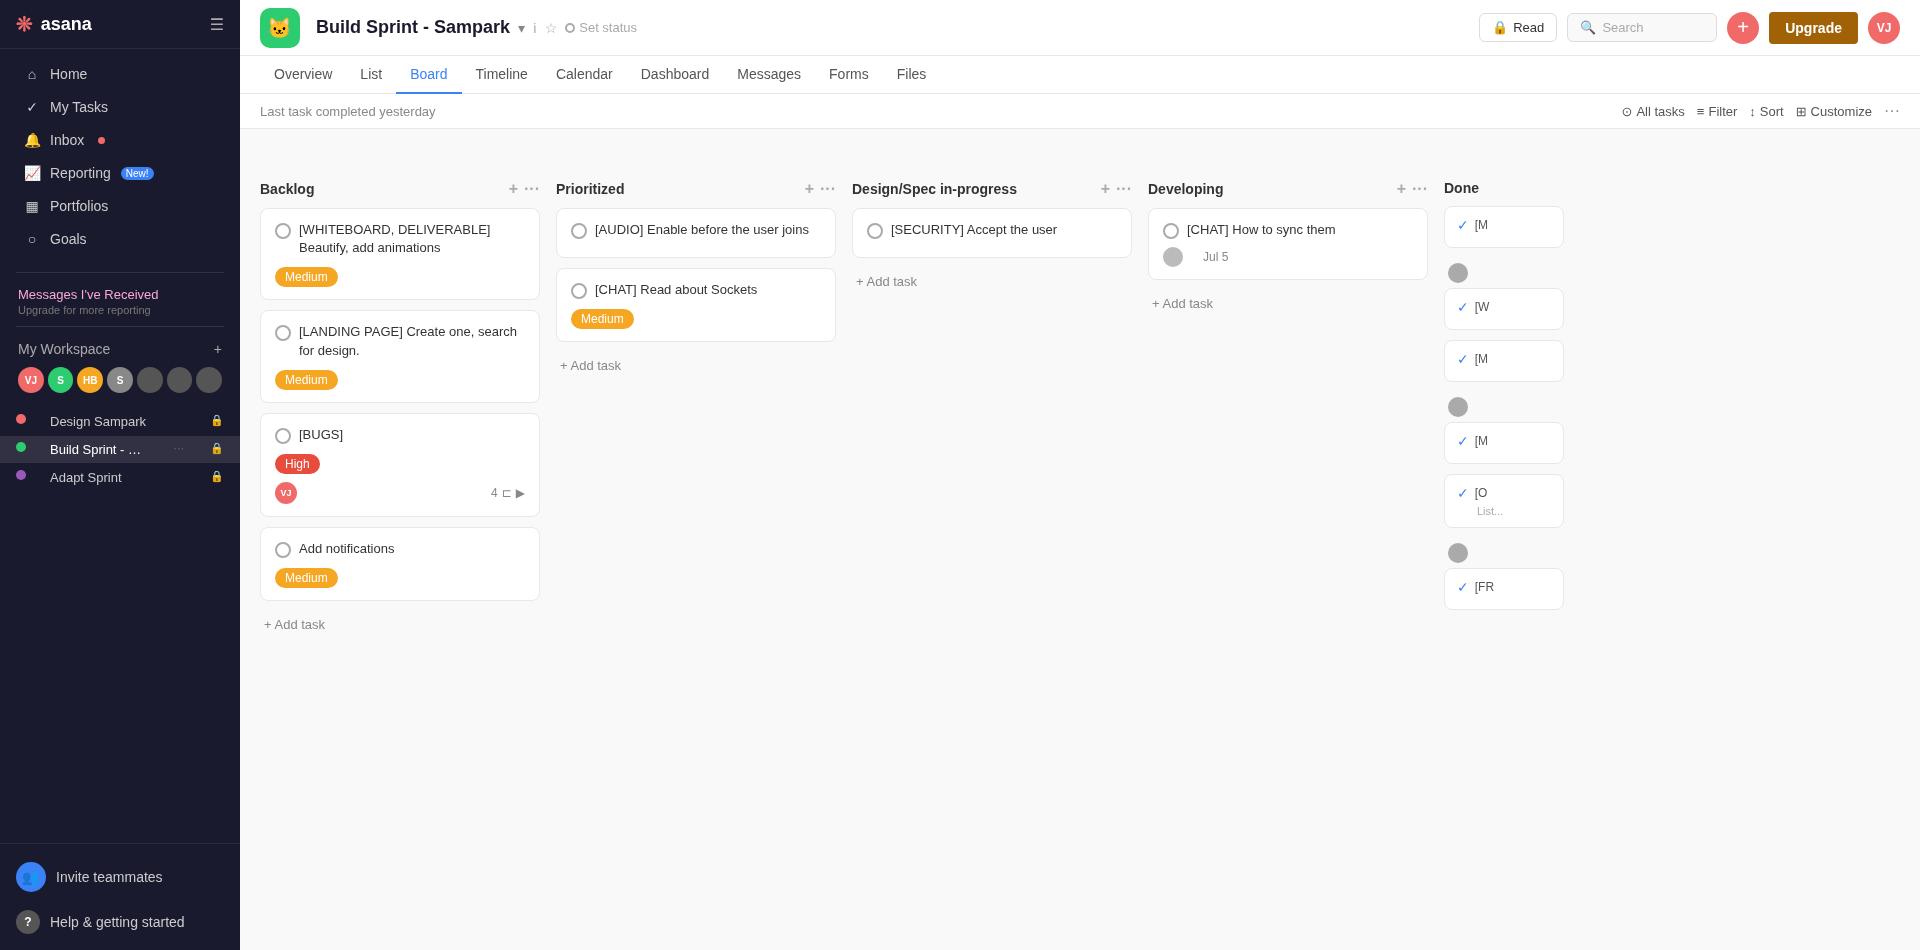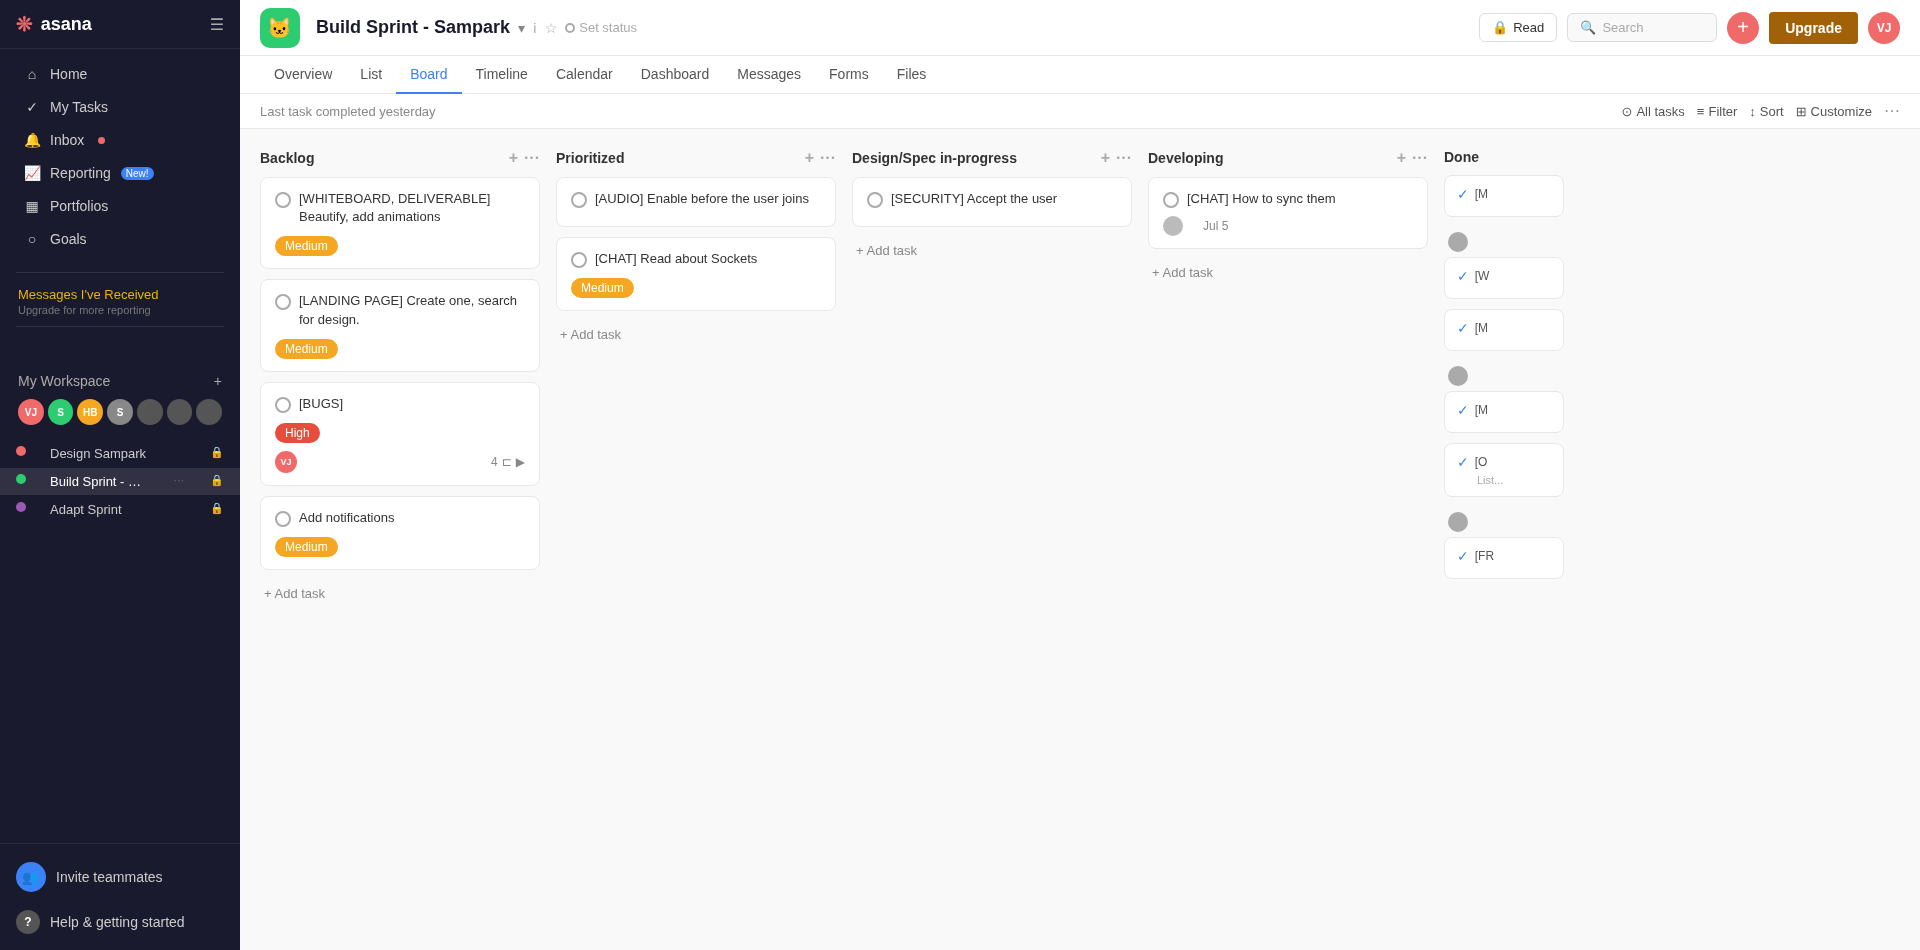--- a/index.html
+++ b/index.html
@@ -57,21 +57,20 @@
     .inbox-dot { display: inline-block; width: 7px; height: 7px; background: #f06a6a; border-radius: 50%; margin-left: 4px; }
     .new-badge { background: #3b82f6; color: #fff; font-size: 10px; padding: 1px 5px; border-radius: 10px; }
     .sidebar-divider { margin: 8px 16px; border: none; border-top: 1px solid rgba(255,255,255,0.1); }
     .my-workspace-header {
       display: flex;
       align-items: center;
       justify-content: space-between;
       padding: 6px 18px;
       color: #aaa;
       font-size: 13px;
-      margin-top: 32px;
     }
     .my-workspace-header span { font-size: 14px; cursor: pointer; color: #aaa; }
     .avatar-row { display: flex; gap: 4px; padding: 4px 18px 8px; }
     .avatar-sm {
       width: 26px; height: 26px; border-radius: 50%;
       display: flex; align-items: center; justify-content: center;
       font-size: 10px; font-weight: 700; color: #fff; cursor: pointer;
     }
     .project-item {
       display: flex;
@@ -228,20 +227,21 @@
       margin-right: 16px;
     }
     .column-header {
       display: flex;
       align-items: center;
       gap: 6px;
       padding: 4px 0 10px;
       font-size: 14px;
       font-weight: 600;
       color: #333;
+      margin-top: 31px;
     }
     .column-title { flex: 1; }
     .column-add { color: #aaa; cursor: pointer; font-size: 16px; }
     .column-more { color: #aaa; cursor: pointer; font-size: 16px; }
 
     
     .card {
       background: #fff;
       border: 1px solid #e8e8e8;
       border-radius: 8px;
@@ -360,21 +360,21 @@
     </div>
     <div class="sidebar-item">
       <span class="sidebar-item-icon">○</span>
       <span>Goals</span>
     </div>
   </div>
 
   <hr class="sidebar-divider">
 
   <div style="padding: 6px 18px 2px;">
-    <div style="font-size:13px; color:#eab308;">Messages I've Received</div>
+    <div style="font-size:13px; color:#f9a8d4;">Messages I've Received</div>
     <div style="font-size:11px; color:#777; margin-top:2px;">Upgrade for more reporting</div>
   </div>
 
   <hr class="sidebar-divider">
 
   <div class="my-workspace-header">
     <span>My Workspace</span>
     <span>+</span>
   </div>
 

